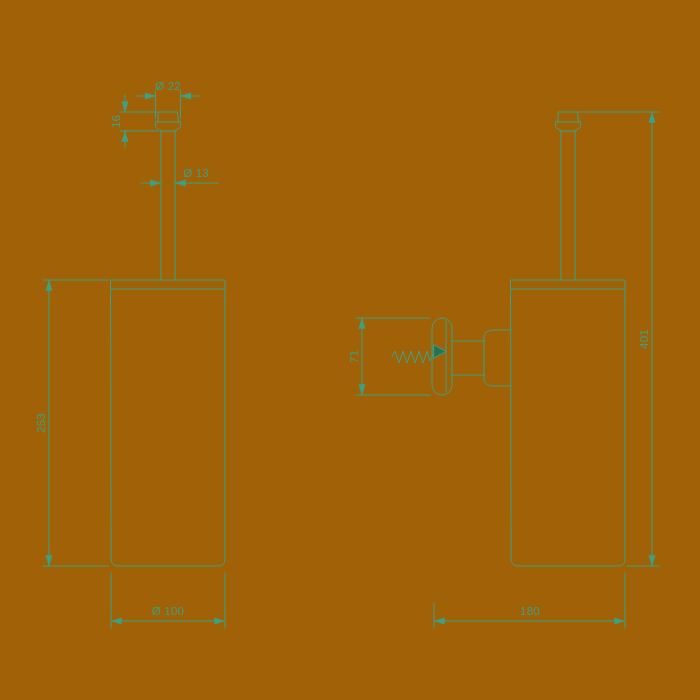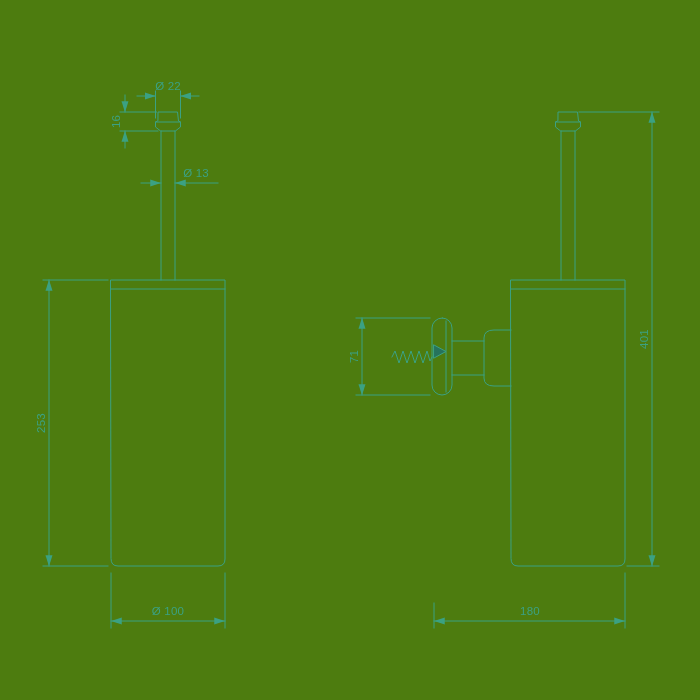--- a/index.html
+++ b/index.html
@@ -5,21 +5,21 @@
   * { margin: 0; padding: 0; box-sizing: border-box; }
   html, body { background: #ffffff; }
   body {
     width: 700px; height: 700px;
     font-family: "Liberation Sans", sans-serif;
     overflow: hidden;
   }
   .canvas {
     position: relative;
     width: 700px; height: 700px;
-    background: #4d7c0f;
+    background: #a16207;
   }
   svg text {
     font-family: "Liberation Sans", sans-serif;
     font-size: 11.5px;
     letter-spacing: 0.2px;
   }
 </style>
 </head>
 <body>
 

